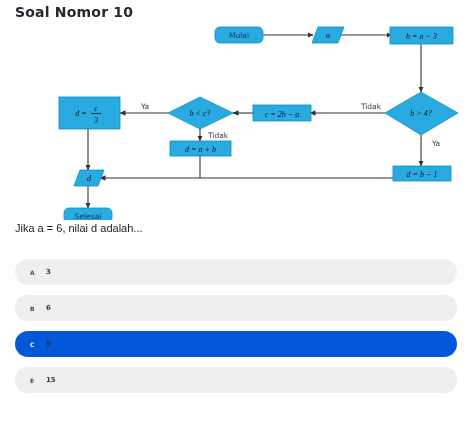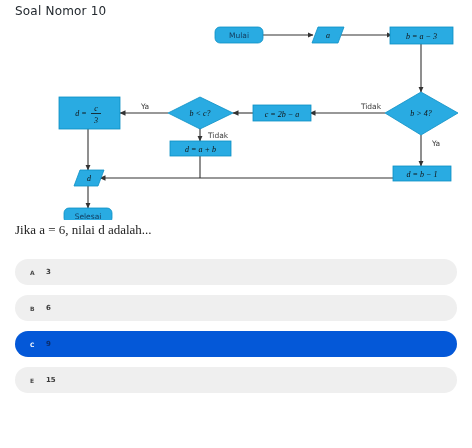--- a/index.html
+++ b/index.html
@@ -14,22 +14,22 @@
     color: #2b2b2b;
     overflow: hidden;
     position: relative;
   }
 
   
   #question-header {
     position: absolute;
     left: 15px;
     top: 4px;
-    font-size: 12px;
-    font-weight: normal;
+    font-size: 14px;
+    font-weight: bold;
     letter-spacing: 0.2px;
     color: #23292f;
     font-family: "DejaVu Sans", sans-serif;
   }
 
   
   #flowchart {
     position: absolute;
     left: 0;
     top: 18px;
@@ -65,22 +65,22 @@
     stroke: #333333;
     stroke-width: 1.1;
     fill: none;
   }
 
   
   #question-prompt {
     position: absolute;
     left: 15px;
     top: 222px;
-    font-family: Liberation Serif, serif;
-    font-size: 13px;
+    font-family: Liberation Sans, sans-serif;
+    font-size: 11px;
     color: #1c1c1c;
   }
 
   
   #options-list {
     position: absolute;
     left: 15px;
     top: 259px;
     width: 442px;
   }

